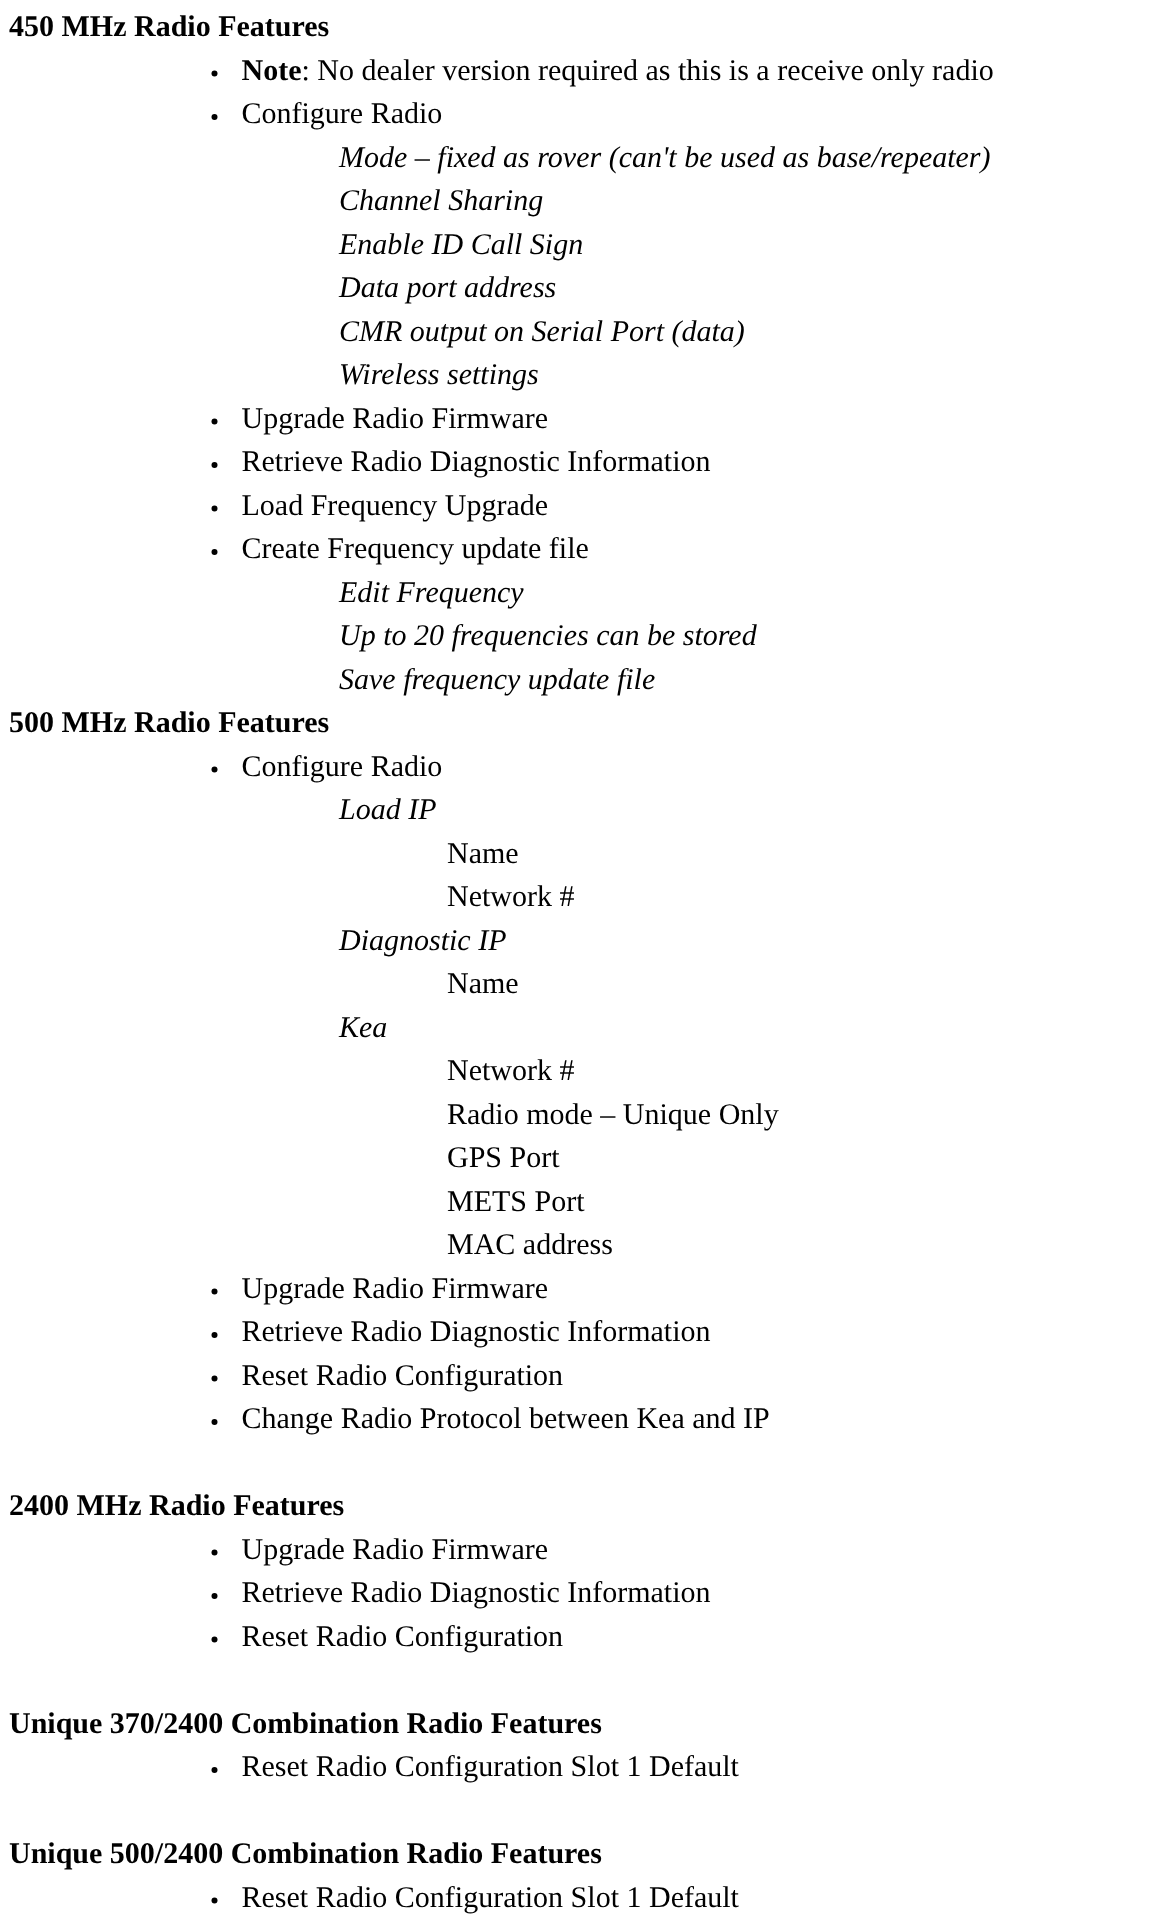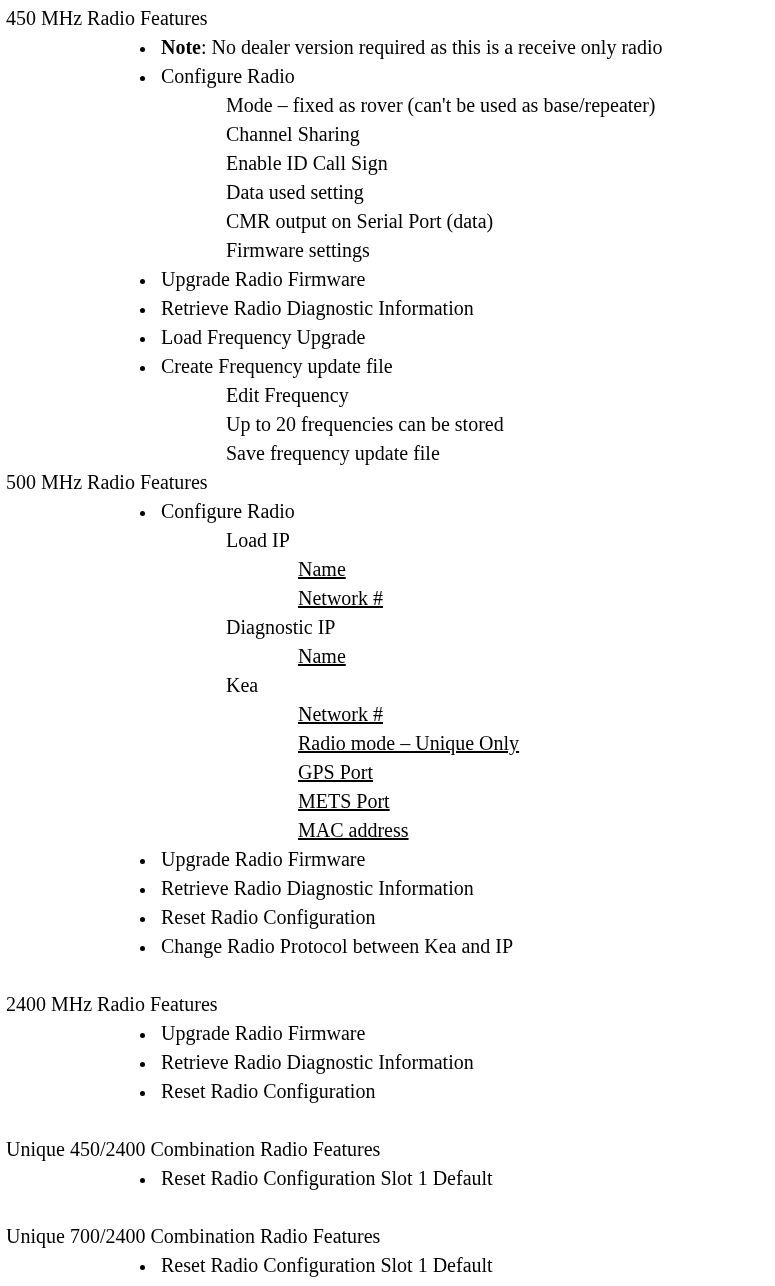--- a/index.html
+++ b/index.html
@@ -6,62 +6,62 @@
       font-family: "Times New Roman", Times, serif;
       font-size: 20px;
       color: #000;
       margin: 0;
       padding: 4px 6px;
       width: 775px;
       box-sizing: border-box;
       line-height: 1.45;
     }
     .heading {
-      font-weight: normal;
+      font-weight: bold;
     }
     .bold {
       font-weight: bold;
       margin-top: 17px;
     }
     ul.level1 {
       list-style-type: disc;
       margin: 0 0 0 110px;
       padding-left: 40px;
     }
     ul.level1 > li {
       padding-left: 5px;
     }
     ul.level1 > li::marker {
       font-size: 16px;
     }
     .sub1 {
       margin-left: 220px;
+      font-style: italic;
     }
     .sub2 {
       margin-left: 292px;
-      text-decoration: underline;
     }
     .spacer {
       height: 1.45em;
     }
   </style>
 </head>
 <body>
 
 <div class="heading">450 MHz Radio Features</div>
 <ul class="level1">
   <li><span class="bold">Note</span><span>: No dealer version required as this is a receive only radio</span></li>
   <li>Configure Radio</li>
 </ul>
 <div class="sub1">Mode – fixed as rover (can't be used as base/repeater)</div>
 <div class="sub1">Channel Sharing</div>
 <div class="sub1">Enable ID Call Sign</div>
-<div class="sub1">Data used setting</div>
+<div class="sub1">Data port address</div>
 <div class="sub1">CMR output on Serial Port (data)</div>
-<div class="sub1">Firmware settings</div>
+<div class="sub1">Wireless settings</div>
 <ul class="level1">
   <li>Upgrade Radio Firmware</li>
   <li>Retrieve Radio Diagnostic Information</li>
   <li>Load Frequency Upgrade</li>
   <li>Create Frequency update file</li>
 </ul>
 <div class="sub1">Edit Frequency</div>
 <div class="sub1">Up to 20 frequencies can be stored</div>
 <div class="sub1">Save frequency update file</div>
 
@@ -91,23 +91,23 @@
 
 <div class="heading">2400 MHz Radio Features</div>
 <ul class="level1">
   <li>Upgrade Radio Firmware</li>
   <li>Retrieve Radio Diagnostic Information</li>
   <li>Reset Radio Configuration</li>
 </ul>
 
 <div class="spacer"></div>
 
-<div class="heading">Unique 450/2400 Combination Radio Features</div>
+<div class="heading">Unique 370/2400 Combination Radio Features</div>
 <ul class="level1">
   <li>Reset Radio Configuration Slot 1 Default</li>
 </ul>
 
 <div class="spacer"></div>
 
-<div class="heading">Unique 700/2400 Combination Radio Features</div>
+<div class="heading">Unique 500/2400 Combination Radio Features</div>
 <ul class="level1">
   <li>Reset Radio Configuration Slot 1 Default</li>
 </ul>
 
 </body></html>

